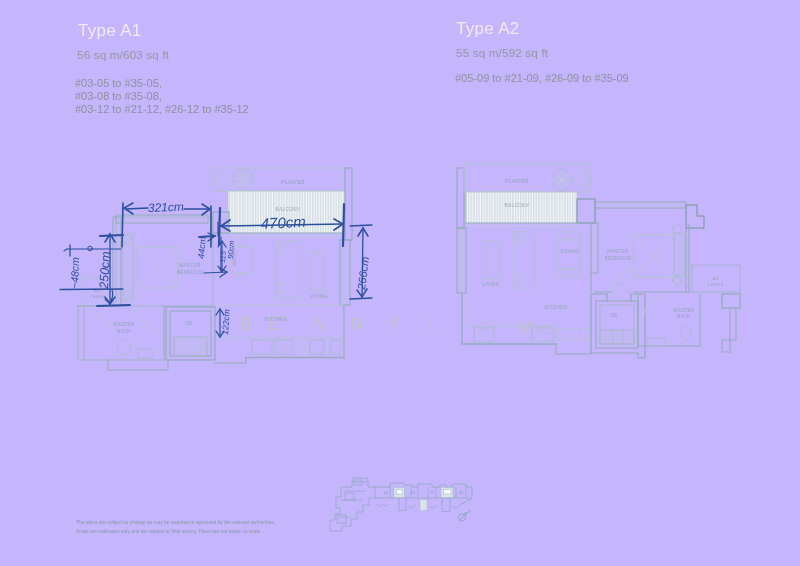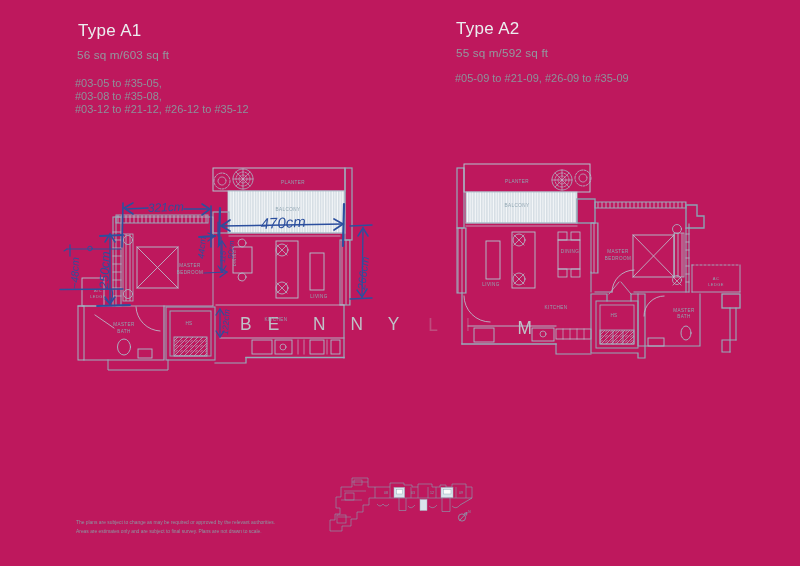--- a/index.html
+++ b/index.html
@@ -1,17 +1,17 @@
 <!DOCTYPE html>
 <html><head>
 <meta charset="utf-8">
 <style>
 html,body{margin:0;padding:0;background:#fcfcfc;}
 *{font-family:"Liberation Sans",sans-serif;}
-.page{position:relative;width:800px;height:566px;background:#be185d;overflow:hidden;}
+.page{position:relative;width:800px;height:566px;background:#c4b5fd;overflow:hidden;}
 </style>
 </head>
 <body>
 <div class="page">
 <svg width="800" height="566" viewBox="0 0 800 566" xmlns="http://www.w3.org/2000/svg">
 <defs>
 <pattern id="vhatch" width="2.6" height="8" patternUnits="userSpaceOnUse">
   <rect width="2.6" height="8" fill="#f5f7f9"></rect>
   <line x1="0.8" y1="0" x2="0.8" y2="8" stroke="#b3c2ce" stroke-width="0.8"></line>
 </pattern>

